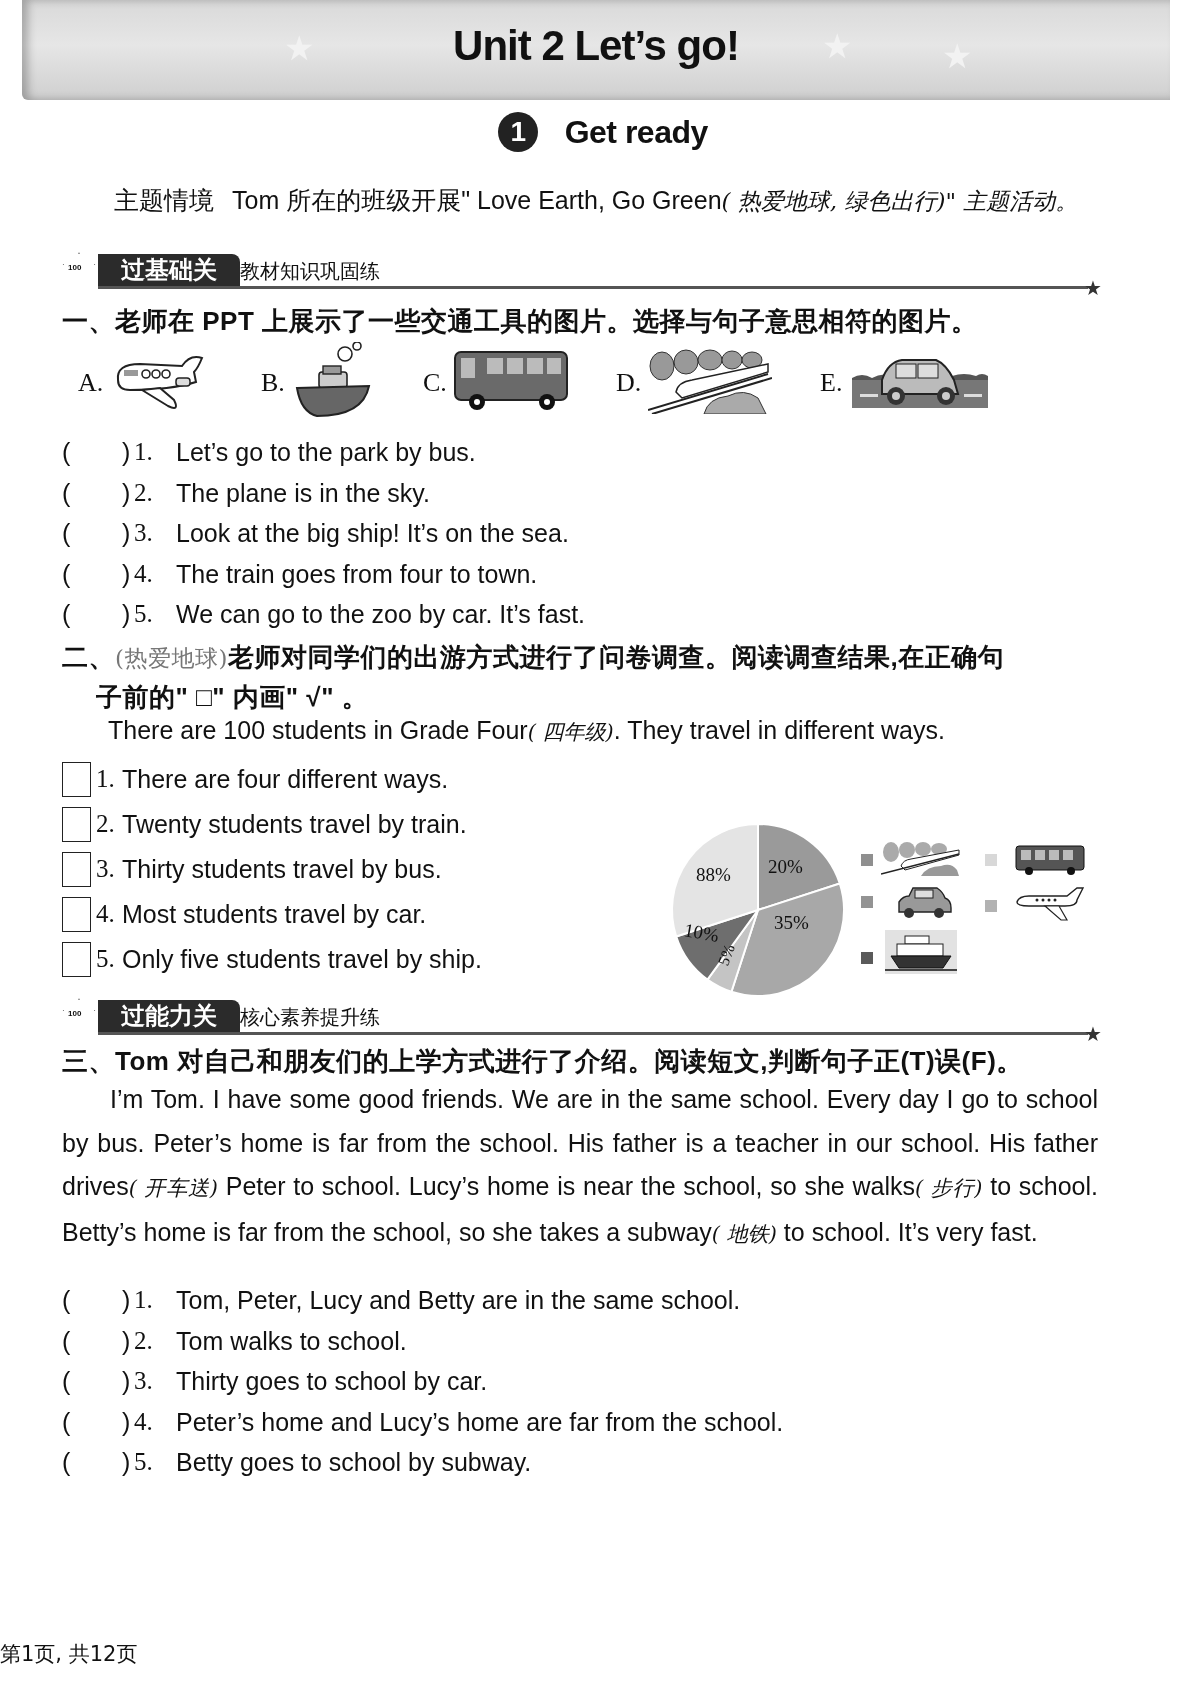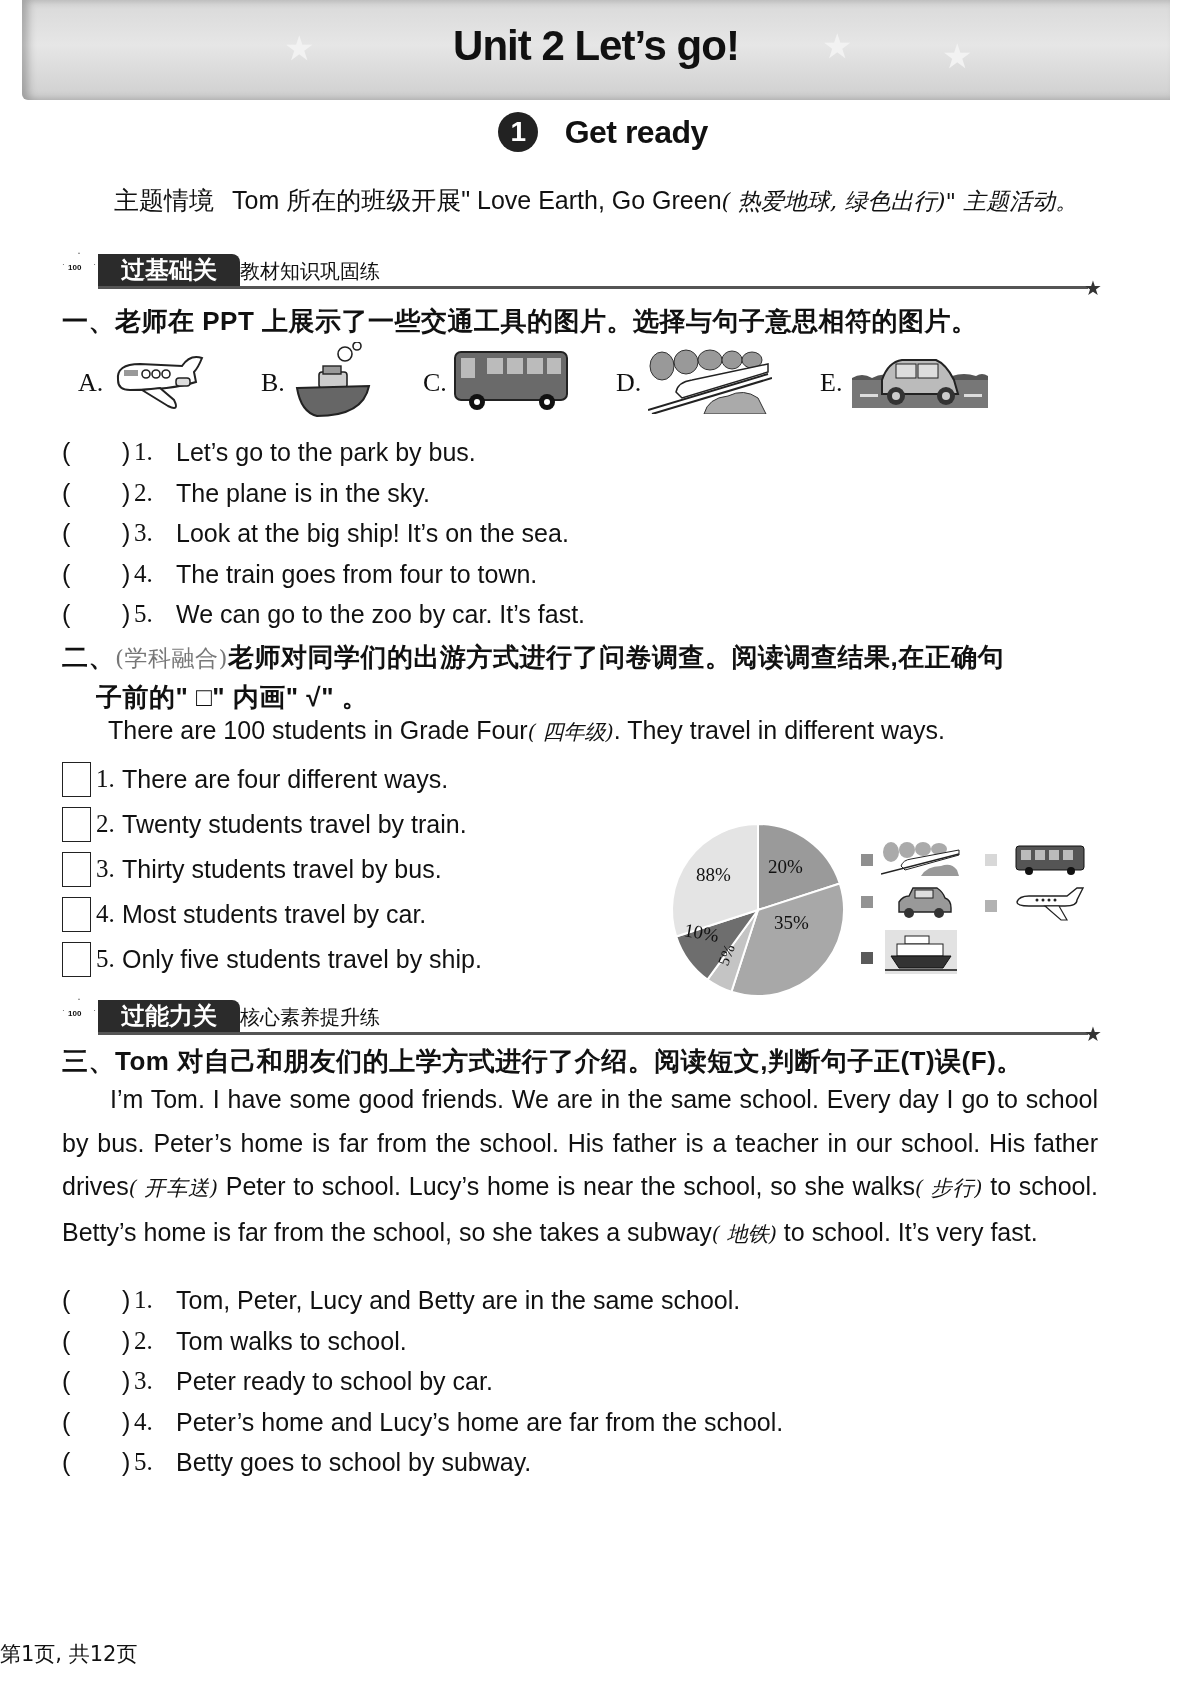--- a/index.html
+++ b/index.html
@@ -195,21 +195,21 @@
   </div>
   <div class="bq-row">
     <span class="bq-open">(</span>
     <span class="bq-close">)</span>
     <span class="bq-num">5.</span>
     <span class="bq-text">We can go to the zoo by car.  It’s fast.</span>
   </div>
 </div>
 
 <div class="q-title" style="top:640px;">
-  <span>二、</span><span class="paren">(学科融合)</span><span>老师对同学们的出游方式进行了问卷调查。阅读调查结果,在正确句</span>
+  <span>二、</span><span class="paren">(热爱地球)</span><span>老师对同学们的出游方式进行了问卷调查。阅读调查结果,在正确句</span>
 </div>
 <div class="q-title" style="top:680px;left:96px;">子前的" □" 内画" √" 。</div>
 
 <div class="survey-intro">
   <span>There are 100 students in Grade Four</span><span class="cn">( 四年级)</span><span>.  They travel in different ways.</span>
 </div>
 
 <div class="cb-list">
   <div class="cb-row">
     <span class="cb-box"></span>
@@ -335,21 +335,21 @@
   <div class="bq-row">
     <span class="bq-open">(</span>
     <span class="bq-close">)</span>
     <span class="bq-num">2.</span>
     <span class="bq-text">Tom walks to school.</span>
   </div>
   <div class="bq-row">
     <span class="bq-open">(</span>
     <span class="bq-close">)</span>
     <span class="bq-num">3.</span>
-    <span class="bq-text">Peter ready to school by car.</span>
+    <span class="bq-text">Thirty goes to school by car.</span>
   </div>
   <div class="bq-row">
     <span class="bq-open">(</span>
     <span class="bq-close">)</span>
     <span class="bq-num">4.</span>
     <span class="bq-text">Peter’s home and Lucy’s home are far from the school.</span>
   </div>
   <div class="bq-row">
     <span class="bq-open">(</span>
     <span class="bq-close">)</span>

